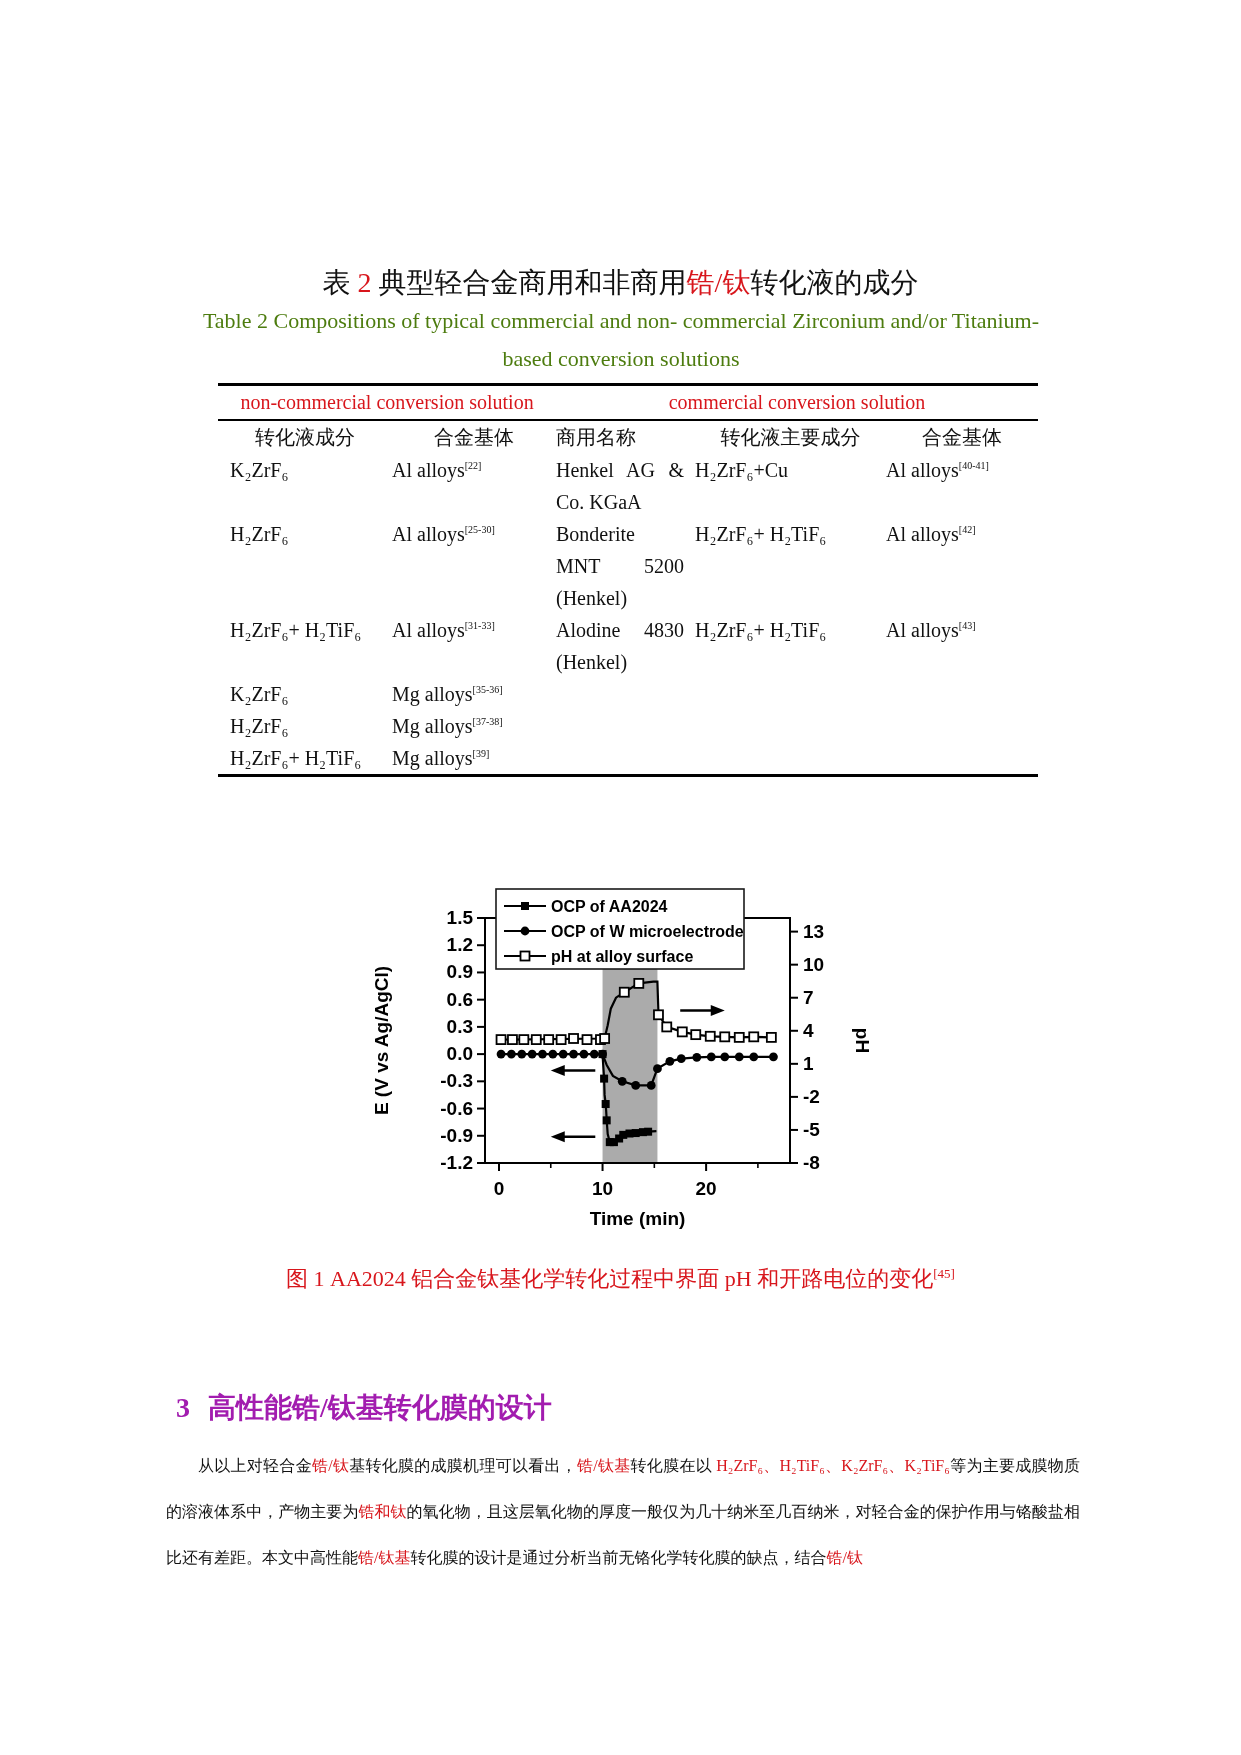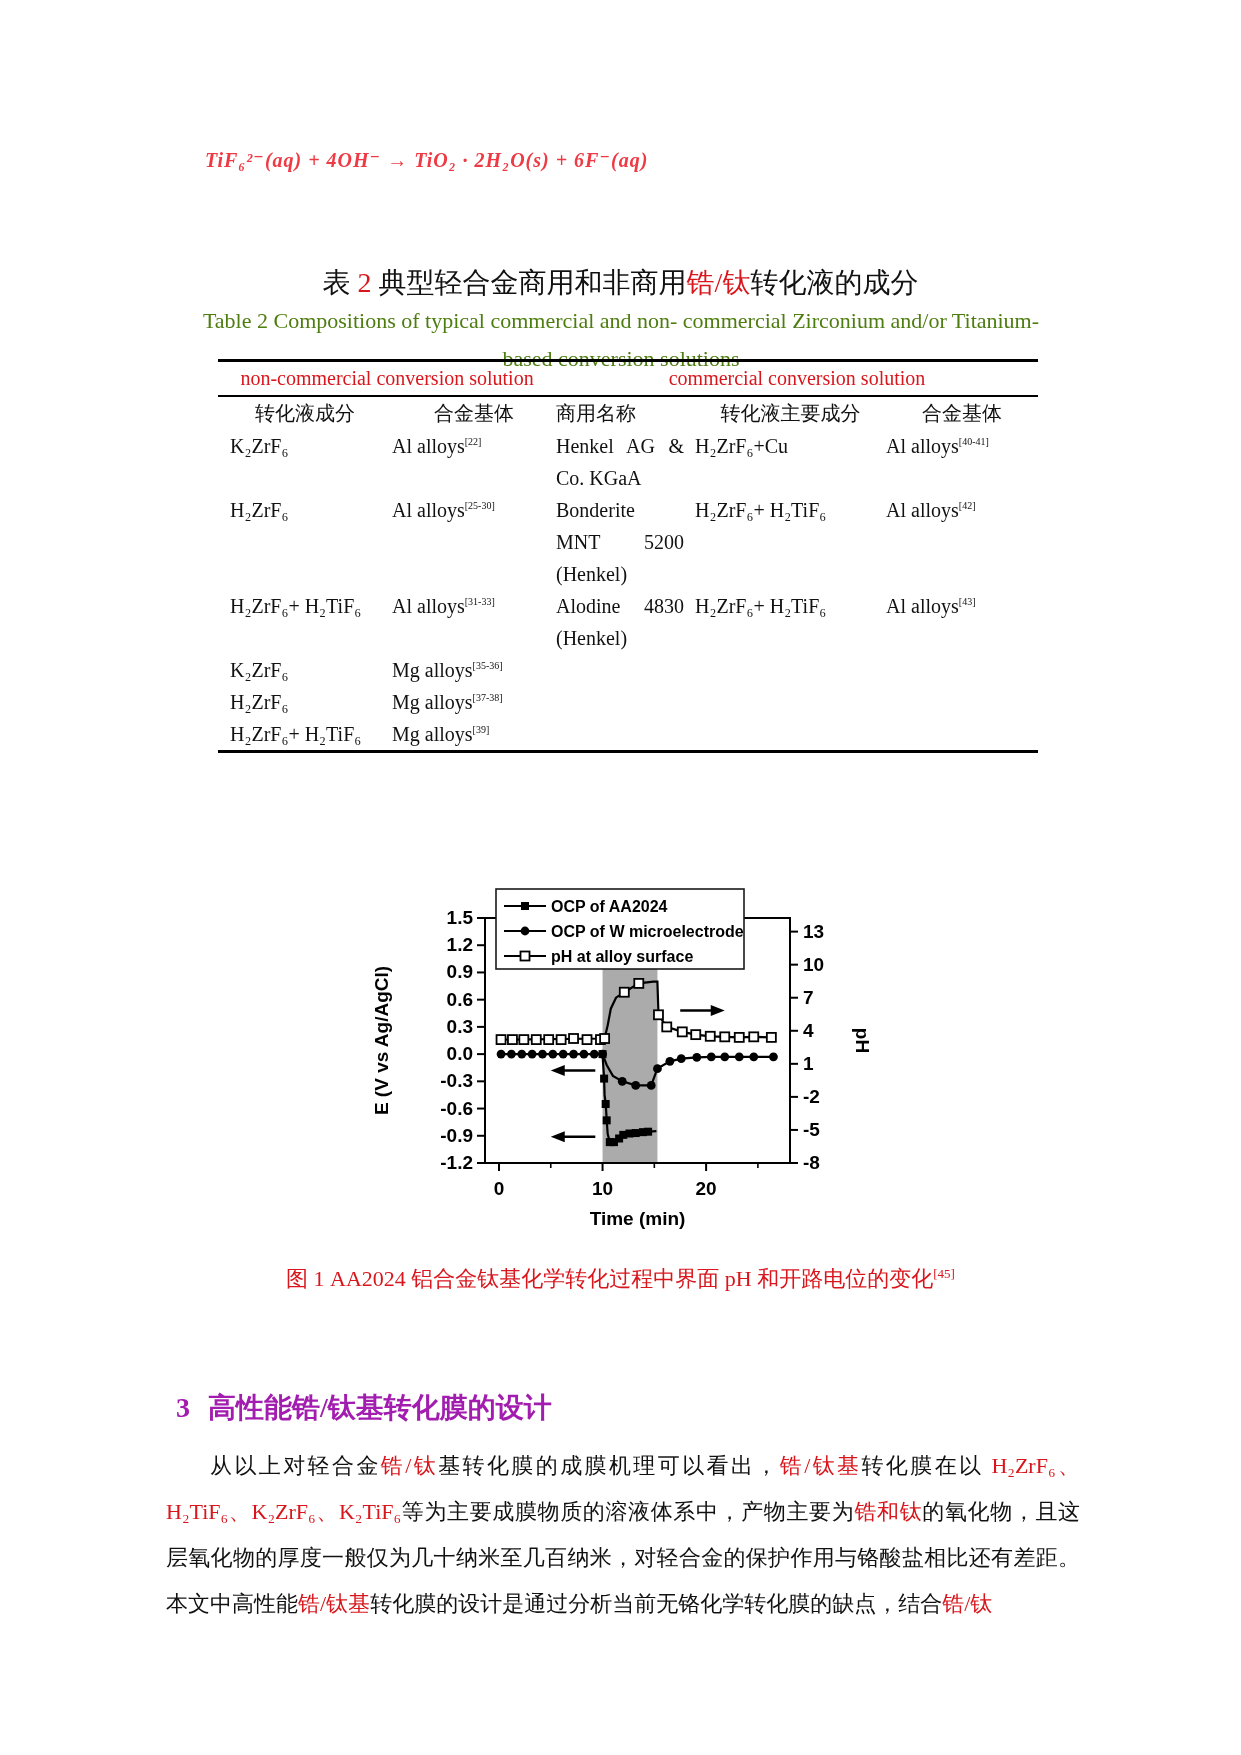--- a/index.html
+++ b/index.html
@@ -15,21 +15,21 @@
     color:#ee3a44;letter-spacing:1px;
   }
   
   .tbl-caption-cn{position:absolute;left:0;top:264px;width:100%;text-align:center;font-size:28px;}
   .tbl-caption-en{
     position:absolute;left:181px;top:302px;width:880px;text-align:center;
     font-size:22px;line-height:38px;color:#4d7c0f;
   }
   
   .ctable{
-    position:absolute;left:218px;top:359px;width:820px;border-collapse:collapse;table-layout:fixed;
+    position:absolute;left:218px;top:383px;width:820px;border-collapse:collapse;table-layout:fixed;
     font-size:20px;line-height:32px;
   }
   .ctable col.c1{width:174px}.ctable col.c2{width:164px}.ctable col.c3{width:139px}
   .ctable col.c4{width:191px}.ctable col.c5{width:152px}
   .ctable{border-top:3px solid #000;border-bottom:3px solid #000;}
   .ctable td{vertical-align:top;padding:0;}
   .group-row td{color:#d8161c;text-align:center;border-bottom:2px solid #000;line-height:33px;}
   .colhead-row td{text-align:center;line-height:33px;}
   .colhead-row td.h3{text-align:left;}
   .ctable td.c1{padding-left:12px;}
@@ -46,30 +46,29 @@
   .fig-caption-en{
     position:absolute;left:171px;top:1306px;width:900px;text-align:center;
     font-size:21px;line-height:37px;color:#d8161c;
   }
   .fig-caption-cn sup,.fig-caption-en sup{font-size:13px;line-height:0;}
   
   .sec-heading{position:absolute;left:176px;top:1389px;font-size:28px;font-weight:700;color:#a21caf;}
   .sec-heading .num{margin-right:18px;}
   
   .body-para{
-    position:absolute;left:166px;top:1443px;width:914px;font-size:22px;line-height:46px;
+    position:absolute;left:166px;top:1443px;width:914px;font-size:16px;line-height:46px;
     text-align:justify;text-indent:2em;color:#111;
   }
 </style>
 </head>
 <body>
 
 <div class="page">
 
-  <div class="equation">TiF₆²⁻(aq) + 4OH⁻ → TiO₂ · 2H₂O(s) + 6F⁻(aq)</div>
 
   <div class="tbl-caption-cn"><span class="seg-black">表 </span><span class="seg-red">2</span><span class="seg-black"> 典型轻合金商用和非商用</span><span class="seg-red">锆/钛</span><span class="seg-black">转化液的成分</span></div>
 
   <div class="tbl-caption-en">Table 2 Compositions of typical commercial and non- commercial Zirconium and/or Titanium-based conversion solutions</div>
 
   <table class="ctable">
     <colgroup>
         <col class="c1">
         <col class="c2">
         <col class="c3">

